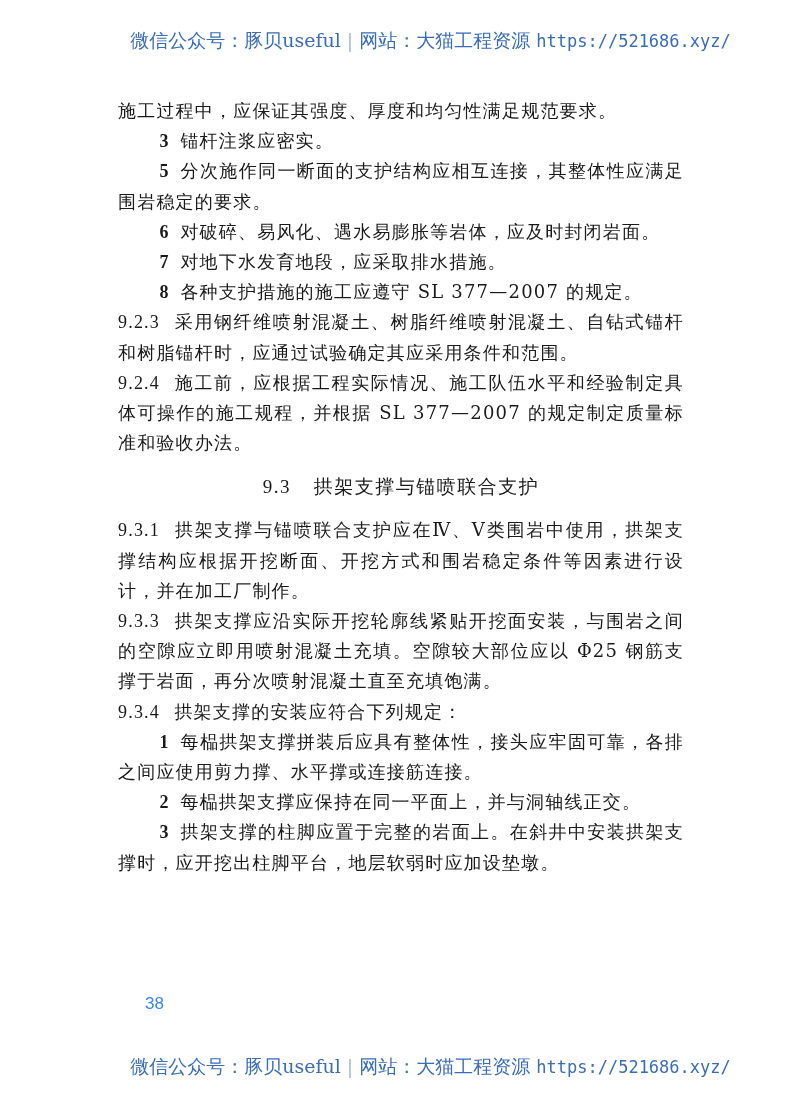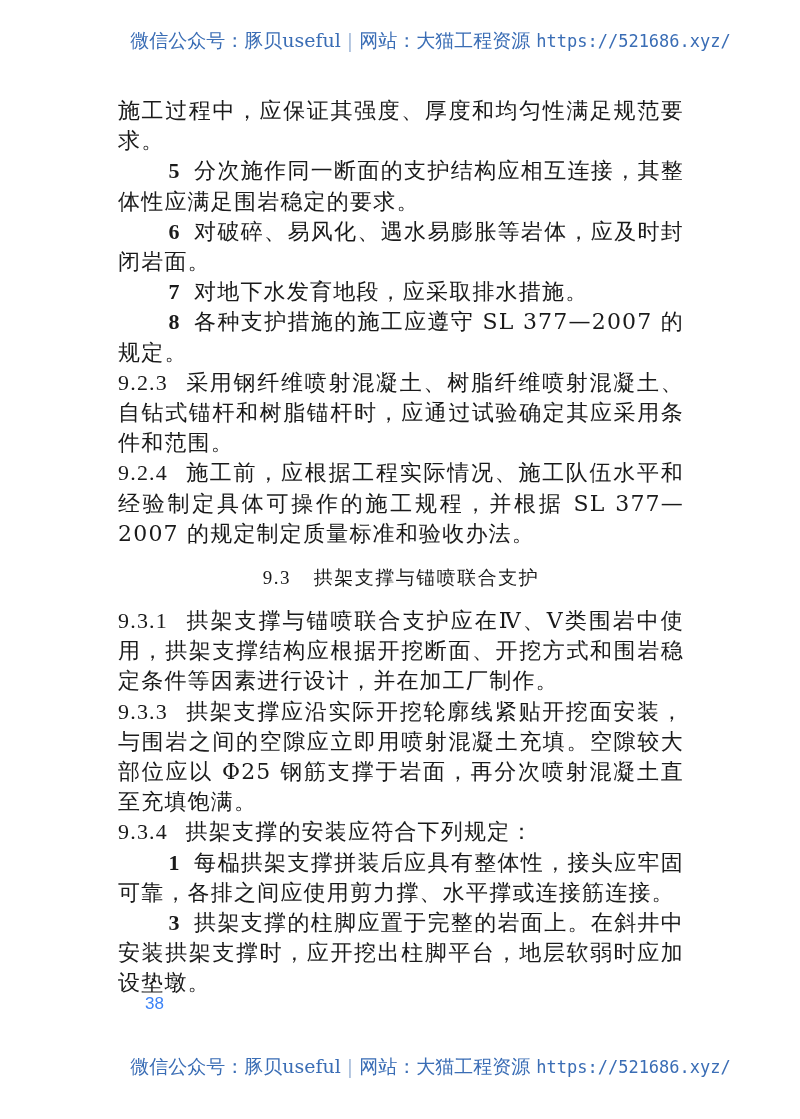--- a/index.html
+++ b/index.html
@@ -38,21 +38,21 @@
   .wm-top { top: 28px; }
   .wm-bottom { top: 1054px; }
 
   .page {
     position: absolute;
     left: 118px;
     top: 96px;
     width: 566px;
   }
   .p {
-    font-size: 22px;
+    font-size: 18px;
     line-height: 30.2px;
     letter-spacing: 1.2px;
     margin: 0;
     text-align: justify;
   }
   .indent { text-indent: 2.3em; }
   .num {
     font-family: "Liberation Serif", "DejaVu Serif", serif;
     font-weight: bold;
     margin-right: 0.6em;
@@ -87,35 +87,37 @@
 <body>
 
 <div class="watermark wm-top">
   <span>微信公众号：豚贝useful</span><span class="sep">|</span><span>网站：大猫工程资源</span>
   <span class="url">https://521686.xyz/</span>
 </div>
 
 <div class="page">
   <p class="p">施工过程中，应保证其强度、厚度和均匀性满足规范要求。</p>
 
+  <p class="p indent"><span class="num">3</span><span>锚杆注浆应密实。</span></p>
   <p class="p indent"><span class="num">5</span><span>分次施作同一断面的支护结构应相互连接，其整体性应满足围岩稳定的要求。</span></p>
   <p class="p indent"><span class="num">6</span><span>对破碎、易风化、遇水易膨胀等岩体，应及时封闭岩面。</span></p>
   <p class="p indent"><span class="num">7</span><span>对地下水发育地段，应采取排水措施。</span></p>
   <p class="p indent"><span class="num">8</span><span>各种支护措施的施工应遵守 SL 377—2007 的规定。</span></p>
 
   <p class="p"><span class="clause-num">9.2.3</span><span>采用钢纤维喷射混凝土、树脂纤维喷射混凝土、自钻式锚杆和树脂锚杆时，应通过试验确定其应采用条件和范围。</span></p>
   <p class="p"><span class="clause-num">9.2.4</span><span>施工前，应根据工程实际情况、施工队伍水平和经验制定具体可操作的施工规程，并根据 SL 377—2007 的规定制定质量标准和验收办法。</span></p>
 
   <div class="section-title"><span class="sec-num">9.3</span><span>拱架支撑与锚喷联合支护</span></div>
 
   <p class="p"><span class="clause-num">9.3.1</span><span>拱架支撑与锚喷联合支护应在Ⅳ、Ⅴ类围岩中使用，拱架支撑结构应根据开挖断面、开挖方式和围岩稳定条件等因素进行设计，并在加工厂制作。</span></p>
   <p class="p"><span class="clause-num">9.3.3</span><span>拱架支撑应沿实际开挖轮廓线紧贴开挖面安装，与围岩之间的空隙应立即用喷射混凝土充填。空隙较大部位应以 Φ25 钢筋支撑于岩面，再分次喷射混凝土直至充填饱满。</span></p>
   <p class="p"><span class="clause-num">9.3.4</span><span>拱架支撑的安装应符合下列规定：</span></p>
 
   <p class="p indent"><span class="num">1</span><span>每榀拱架支撑拼装后应具有整体性，接头应牢固可靠，各排之间应使用剪力撑、水平撑或连接筋连接。</span></p>
+  <p class="p indent"><span class="num">2</span><span>每榀拱架支撑应保持在同一平面上，并与洞轴线正交。</span></p>
   <p class="p indent"><span class="num">3</span><span>拱架支撑的柱脚应置于完整的岩面上。在斜井中安装拱架支撑时，应开挖出柱脚平台，地层软弱时应加设垫墩。</span></p>
 </div>
 
 <div class="page-number">38</div>
 
 <div class="watermark wm-bottom">
   <span>微信公众号：豚贝useful</span><span class="sep">|</span><span>网站：大猫工程资源</span>
   <span class="url">https://521686.xyz/</span>
 </div>
 

